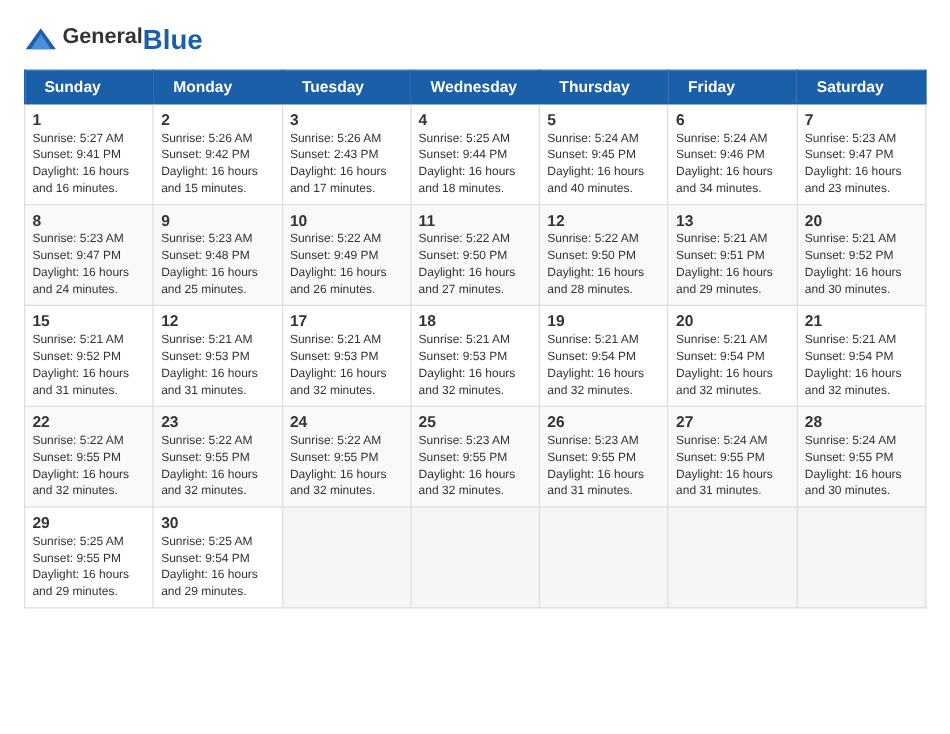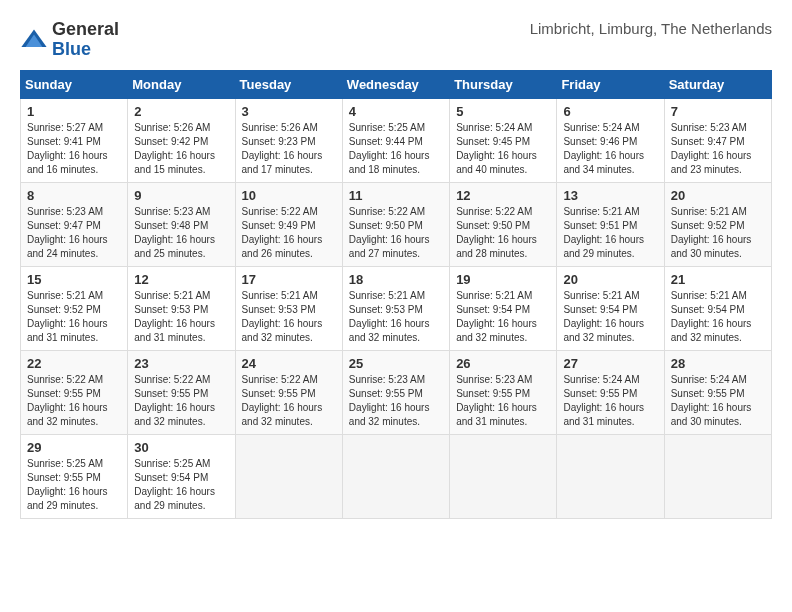--- a/index.html
+++ b/index.html
@@ -15,30 +15,30 @@
       justify-content: space-between;
       align-items: flex-start;
       margin-bottom: 10px;
     }
     .logo {
       display: flex;
       align-items: center;
     }
     .logo-text {
       display: flex;
-      flex-direction: column;
+      flex-direction: row;
       line-height: 1.1;
     }
     .logo-general {
       font-size: 18px;
       font-weight: bold;
       color: #333;
     }
     .logo-blue {
-      font-size: 18px;
+      font-size: 23px;
       font-weight: bold;
       color: #1a5fa8;
     }
     .logo-icon {
       width: 28px;
       height: 28px;
       margin-right: 4px;
     }
     .title-section {
       text-align: right;
@@ -54,21 +54,21 @@
     }
     .calendar {
       width: 100%;
       border-collapse: collapse;
       border: 1px solid #ccc;
     }
     .calendar th {
       background-color: #1a5fa8;
       color: #fff;
       text-align: left;
-      padding: 6px 4px;
+      padding: 6px 16px;
       font-size: 13px;
       border: 1px solid #1a5fa8;
     }
     .calendar td {
       vertical-align: top;
       padding: 5px 6px;
       border: 1px solid #ddd;
       width: 107px;
       min-height: 80px;
       background: #fff;
@@ -101,21 +101,20 @@
     <svg class="logo-icon" viewBox="0 0 40 40" xmlns="http://www.w3.org/2000/svg">
       <polygon points="20,5 38,30 2,30" fill="#1a5fa8"></polygon>
       <polygon points="20,12 32,30 8,30" fill="#4a90d9"></polygon>
     </svg>
     <div class="logo-text">
       <span class="logo-general">General</span>
       <span class="logo-blue">Blue</span>
     </div>
   </div>
   <div class="title-section">
-    <div class="location">Limbricht, Limburg, The Netherlands</div>
   </div>
 </div>
 
 <table class="calendar">
   <thead>
     <tr>
       <th>Sunday</th>
       <th>Monday</th>
       <th>Tuesday</th>
       <th>Wednesday</th>
@@ -141,21 +140,21 @@
           <span>Sunrise: 5:26 AM</span><br>
           <span>Sunset: 9:42 PM</span><br>
           <span>Daylight: 16 hours</span><br>
           <span>and 15 minutes.</span>
         </div>
       </td>
         <td>
         <span class="day-num">3</span>
         <div class="day-info">
           <span>Sunrise: 5:26 AM</span><br>
-          <span>Sunset: 9:23 PM</span><br>
+          <span>Sunset: 2:43 PM</span><br>
           <span>Daylight: 16 hours</span><br>
           <span>and 17 minutes.</span>
         </div>
       </td>
         <td>
         <span class="day-num">4</span>
         <div class="day-info">
           <span>Sunrise: 5:25 AM</span><br>
           <span>Sunset: 9:44 PM</span><br>
           <span>Daylight: 16 hours</span><br>

